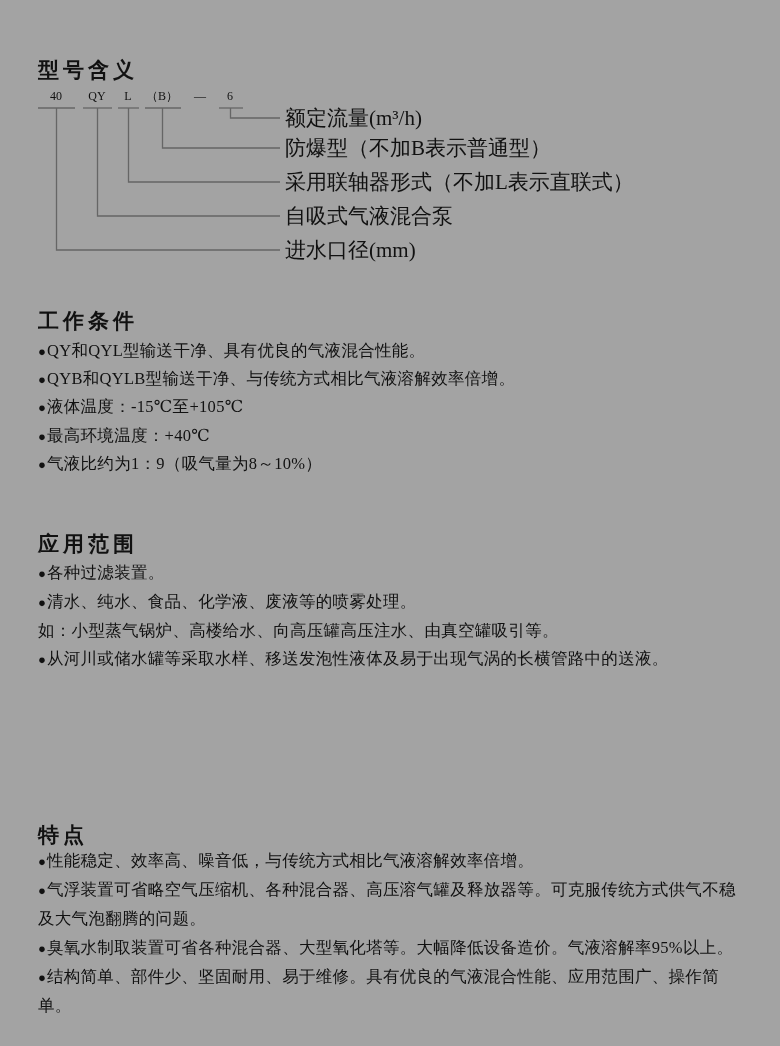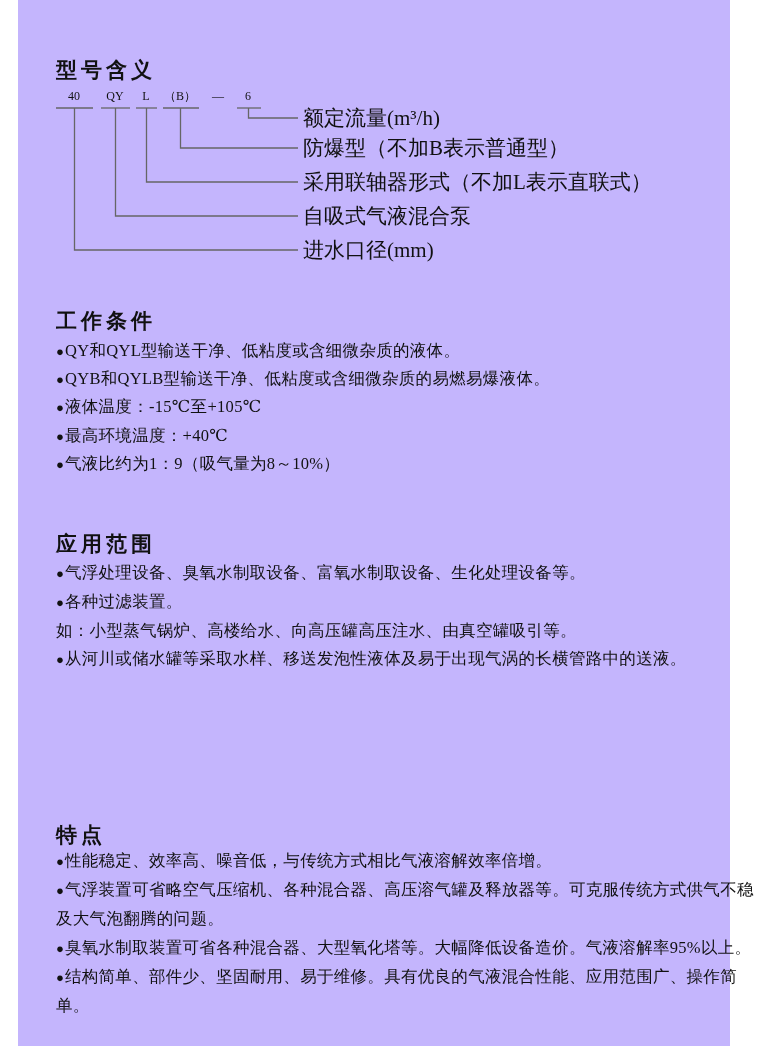--- a/index.html
+++ b/index.html
@@ -3,21 +3,21 @@
 <meta charset="utf-8">
 <style>
   html,body { margin:0; padding:0; }
   body {
     width:780px; height:1046px;
     background:#ffffff;
     font-family:"Liberation Serif","DejaVu Serif",serif;
     color:#111;
     overflow:hidden;
   }
-  .page { position:relative; width:712px; height:1046px; background:#c4b5fd;margin-left:18px; }
+  .page { position:relative; width:780px; height:1046px; background:#a3a3a3; }
 
   .section-heading {
     position:absolute; left:38px;
     font-family:"Liberation Sans","DejaVu Sans",sans-serif;
     font-weight:bold; font-size:21px; letter-spacing:4px;
     color:#111; white-space:nowrap;
   }
 
   
   .diagram { position:absolute; left:0; top:0; width:780px; height:285px; }
@@ -74,31 +74,31 @@
 
     <div class="part-label" style="top:108px;">额定流量(m³/h)</div>
     <div class="part-label" style="top:138px;">防爆型（不加B表示普通型）</div>
     <div class="part-label" style="top:172px;">采用联轴器形式（不加L表示直联式）</div>
     <div class="part-label" style="top:206px;">自吸式气液混合泵</div>
     <div class="part-label" style="top:240px;">进水口径(mm)</div>
   </div>
 
   <div class="section-heading" style="top:307px;">工作条件</div>
   <div class="list list-wc">
-      <div class="list-item"><span class="bullet">●</span><span class="item-text">QY和QYL型输送干净、低粘度或含细微杂质的液体。</span></div>
-      <div class="list-item"><span class="bullet">●</span><span class="item-text">QYB和QYLB型输送干净、低粘度或含细微杂质的易燃易爆液体。</span></div>
+      <div class="list-item"><span class="bullet">●</span><span class="item-text">QY和QYL型输送干净、具有优良的气液混合性能。</span></div>
+      <div class="list-item"><span class="bullet">●</span><span class="item-text">QYB和QYLB型输送干净、与传统方式相比气液溶解效率倍增。</span></div>
       <div class="list-item"><span class="bullet">●</span><span class="item-text">液体温度：-15℃至+105℃</span></div>
       <div class="list-item"><span class="bullet">●</span><span class="item-text">最高环境温度：+40℃</span></div>
       <div class="list-item"><span class="bullet">●</span><span class="item-text">气液比约为1：9（吸气量为8～10%）</span></div>
     </div>
 
   <div class="section-heading" style="top:530px;">应用范围</div>
   <div class="list list-app">
-      <div class="list-item"><span class="bullet">●</span><span class="item-text">气浮处理设备、臭氧水制取设备、富氧水制取设备、生化处理设备等。</span></div>
       <div class="list-item"><span class="bullet">●</span><span class="item-text">各种过滤装置。</span></div>
+      <div class="list-item"><span class="bullet">●</span><span class="item-text">清水、纯水、食品、化学液、废液等的喷雾处理。</span></div>
       <div class="list-item"><span class="item-text">如：小型蒸气锅炉、高楼给水、向高压罐高压注水、由真空罐吸引等。</span></div>
       <div class="list-item"><span class="bullet">●</span><span class="item-text">从河川或储水罐等采取水样、移送发泡性液体及易于出现气涡的长横管路中的送液。</span></div>
     </div>
 
   <div class="section-heading" style="top:821px;">特点</div>
   <div class="list list-ft">
       <div class="list-item"><span class="bullet">●</span><span class="item-text">性能稳定、效率高、噪音低，与传统方式相比气液溶解效率倍增。</span></div>
       <div class="list-item"><span class="bullet">●</span><span class="item-text">气浮装置可省略空气压缩机、各种混合器、高压溶气罐及释放器等。可克服传统方式供气不稳
 及大气泡翻腾的问题。</span></div>
       <div class="list-item"><span class="bullet">●</span><span class="item-text">臭氧水制取装置可省各种混合器、大型氧化塔等。大幅降低设备造价。气液溶解率95%以上。</span></div>

